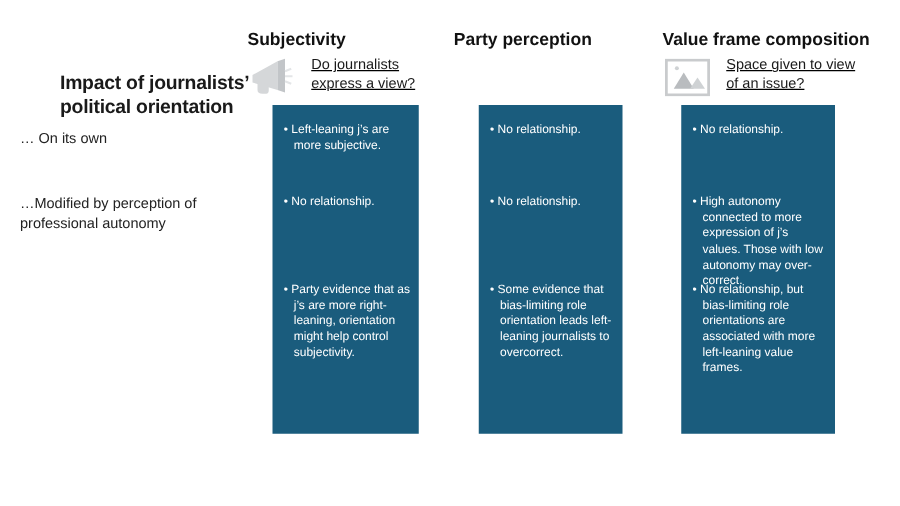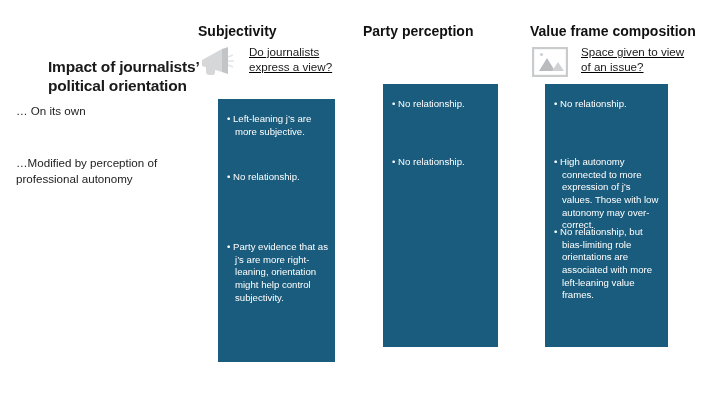--- a/index.html
+++ b/index.html
@@ -94,21 +94,21 @@
 
   
   .panel {
     position: absolute;
     top: 84px;
     height: 263px;
     background: #1a5c7d;
     box-sizing: border-box;
     padding: 10px 8px 8px 8px;
   }
-  .panel-1 { left: 218px; width: 117px; margin-top: 15px; }
+  .panel-1 { left: 218px; width: 117px; }
   .panel-2 { left: 383px; width: 115px; }
   .panel-3 { left: 545px; width: 123px; }
 
   .bullet {
     position: absolute;
     left: 9px;
     right: 6px;
     color: #ffffff;
     font-size: 9.6px;
     line-height: 1.32;
@@ -159,20 +159,21 @@
     <div class="bullet b-row-3">Party evidence that as j’s are more right-leaning, orientation might help control subjectivity.</div>
   </div>
 
   <div class="column col-2">
     <div class="col-head">Party perception</div>
   </div>
 
   <div class="panel panel-2">
     <div class="bullet b-row-1">No relationship.</div>
     <div class="bullet b-row-2">No relationship.</div>
+    <div class="bullet b-row-3">Some evidence that bias-limiting role orientation leads left-leaning journalists to overcorrect.</div>
   </div>
 
   <div class="column col-3">
     <div class="col-head">Value frame composition</div>
     <div class="col-topline">
       <span class="col-icon">
         <svg width="36" height="30" viewBox="0 0 36 30" aria-hidden="true">
           <rect x="1" y="1" width="34" height="28" fill="#ffffff" stroke="#c9cbcd" stroke-width="2.4"></rect>
           <path d="M7 24 L15 11 L23 24 Z" fill="#b9bcbf"></path>
           <path d="M20 24 L26 15 L32 24 Z" fill="#cfd2d4"></path>

